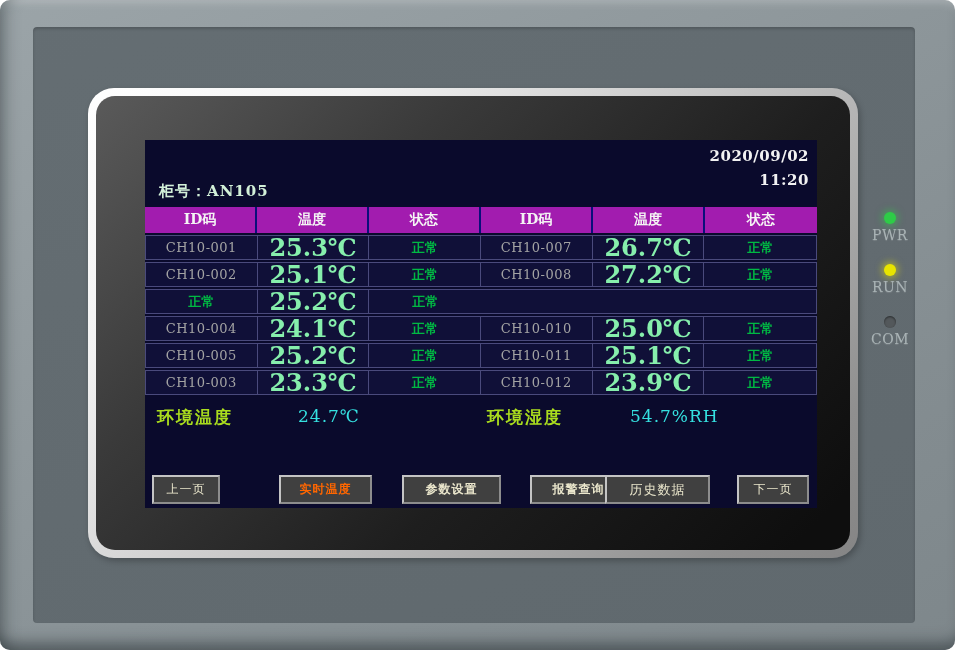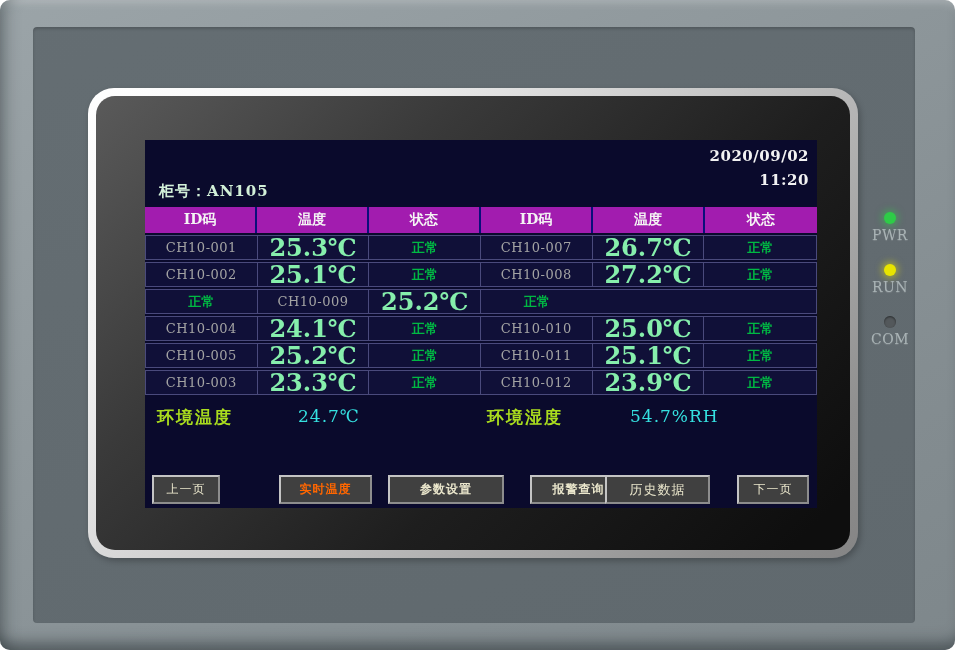--- a/index.html
+++ b/index.html
@@ -49,21 +49,21 @@
   
   .nav{position:absolute;left:0;top:335px;width:672px;height:30px;}
   .btn{position:absolute;top:0;height:29px;background:#404040;
     border:2px solid;border-color:#c4c4c4 #8d8d8d #8d8d8d #c4c4c4;
     color:#eae6cc;display:flex;align-items:center;justify-content:center;
     font-family:"DejaVu Serif", serif;cursor:pointer;letter-spacing:1px;}
   .btn-sm{font-size:12px;} .btn-md{font-size:13px;} .btn-lg{font-size:12px;font-weight:bold;margin-left:40px;}
   .btn.active{color:#ff6600;}
   .btn-prev{left:7px;width:68px;}
   .btn-realtime{left:94px;width:93px;}
-  .btn-params{left:203px;width:116px;}
+  .btn-params{left:217px;width:99px;}
   .btn-alarm{left:345px;width:97px;}
   .btn-history{left:460px;width:105px;}
   .btn-next{left:592px;width:72px;}
 
   
   .led-panel{position:absolute;left:862px;top:212px;width:56px;display:flex;flex-direction:column;align-items:center;}
   .led-block{display:flex;flex-direction:column;align-items:center;margin-bottom:21px;}
   .led{width:12px;height:12px;border-radius:50%;background:#53585b;box-shadow:inset 0 1px 2px rgba(0,0,0,.5);}
   .led-label{margin-top:3px;color:#a9b3b5;font-size:14px;font-family:"DejaVu Serif", serif;letter-spacing:.5px;text-shadow:0 1px 1px rgba(255,255,255,.15);}
 </style>
@@ -107,21 +107,20 @@
       <div class="trow">
         <div class="td cell-id">CH10-002</div>
         <div class="td cell-temp">25.1℃</div>
         <div class="td cell-status">正常</div>
         <div class="td cell-id">CH10-008</div>
         <div class="td cell-temp">27.2℃</div>
         <div class="td cell-status">正常</div>
       </div>
       <div class="trow">
         <div class="td cell-status">正常</div>
-        <div class="td cell-id">CH10-009</div>
         <div class="td cell-temp">25.2℃</div>
         <div class="td cell-status">正常</div>
       </div>
       <div class="trow">
         <div class="td cell-id">CH10-004</div>
         <div class="td cell-temp">24.1℃</div>
         <div class="td cell-status">正常</div>
         <div class="td cell-id">CH10-010</div>
         <div class="td cell-temp">25.0℃</div>
         <div class="td cell-status">正常</div>

